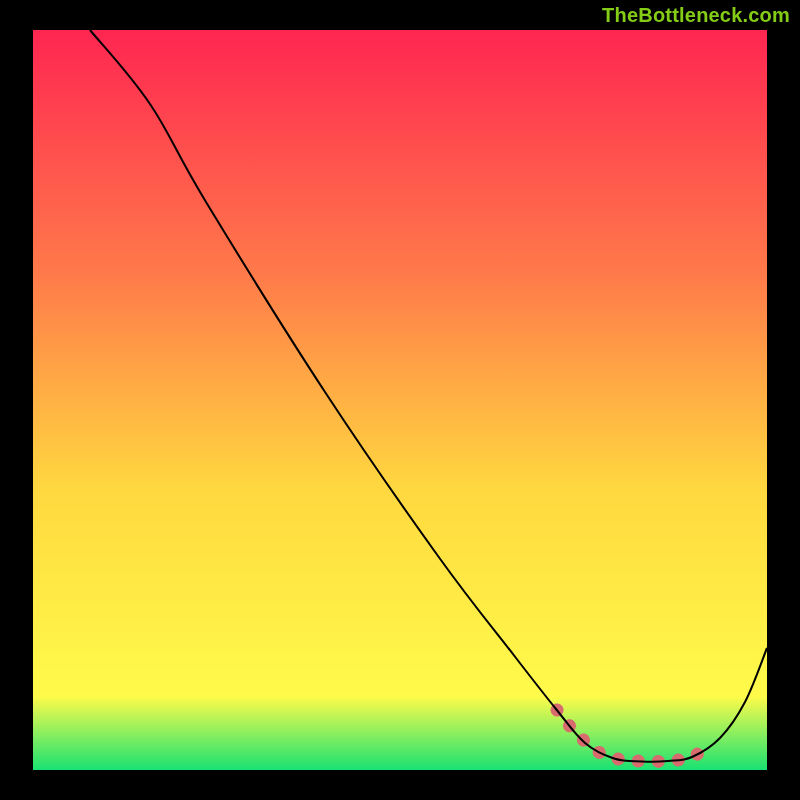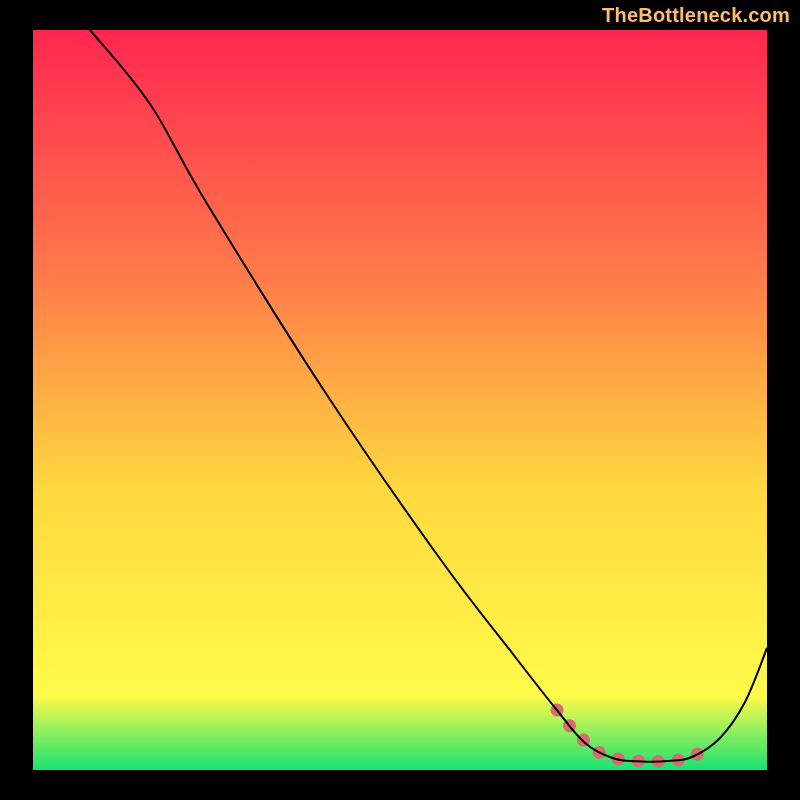--- a/index.html
+++ b/index.html
@@ -16,21 +16,21 @@
     height: 800px;
     background: #000;
   }
   .watermark {
     position: absolute;
     top: 4px;
     right: 10px;
     font-family: Arial, Helvetica, sans-serif;
     font-size: 20px;
     font-weight: 600;
-    color: #fdba74;
+    color: #84cc16;
     letter-spacing: 0.2px;
     z-index: 5;
     user-select: none;
   }
   svg {
     position: absolute;
     left: 0;
     top: 0;
   }
 </style>

